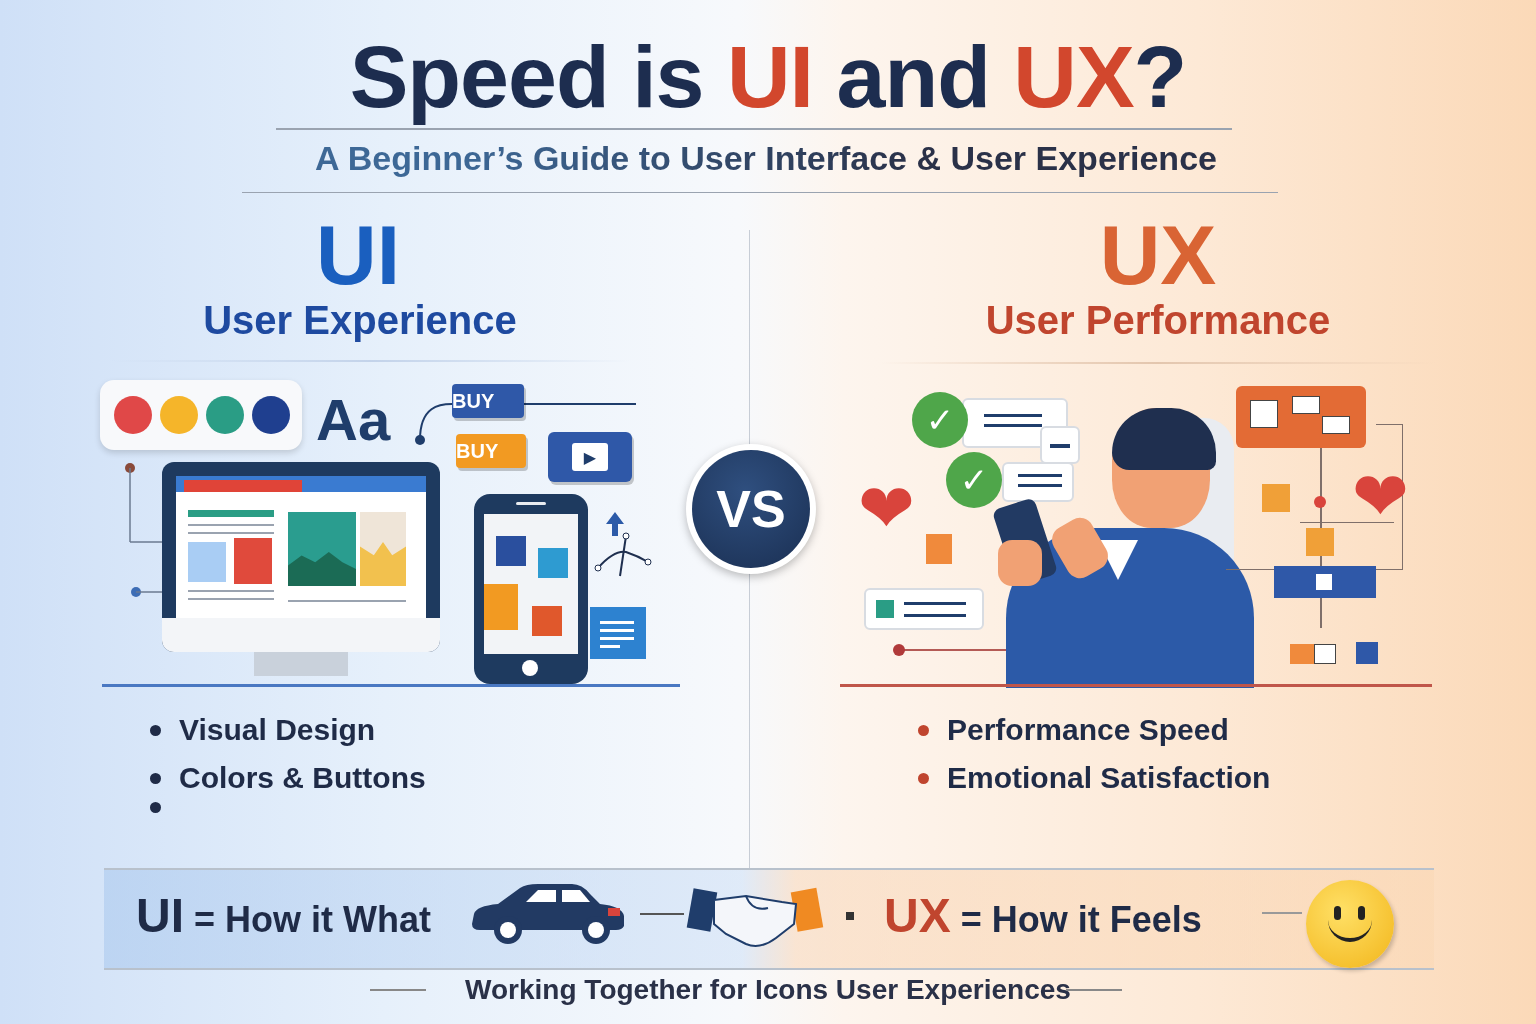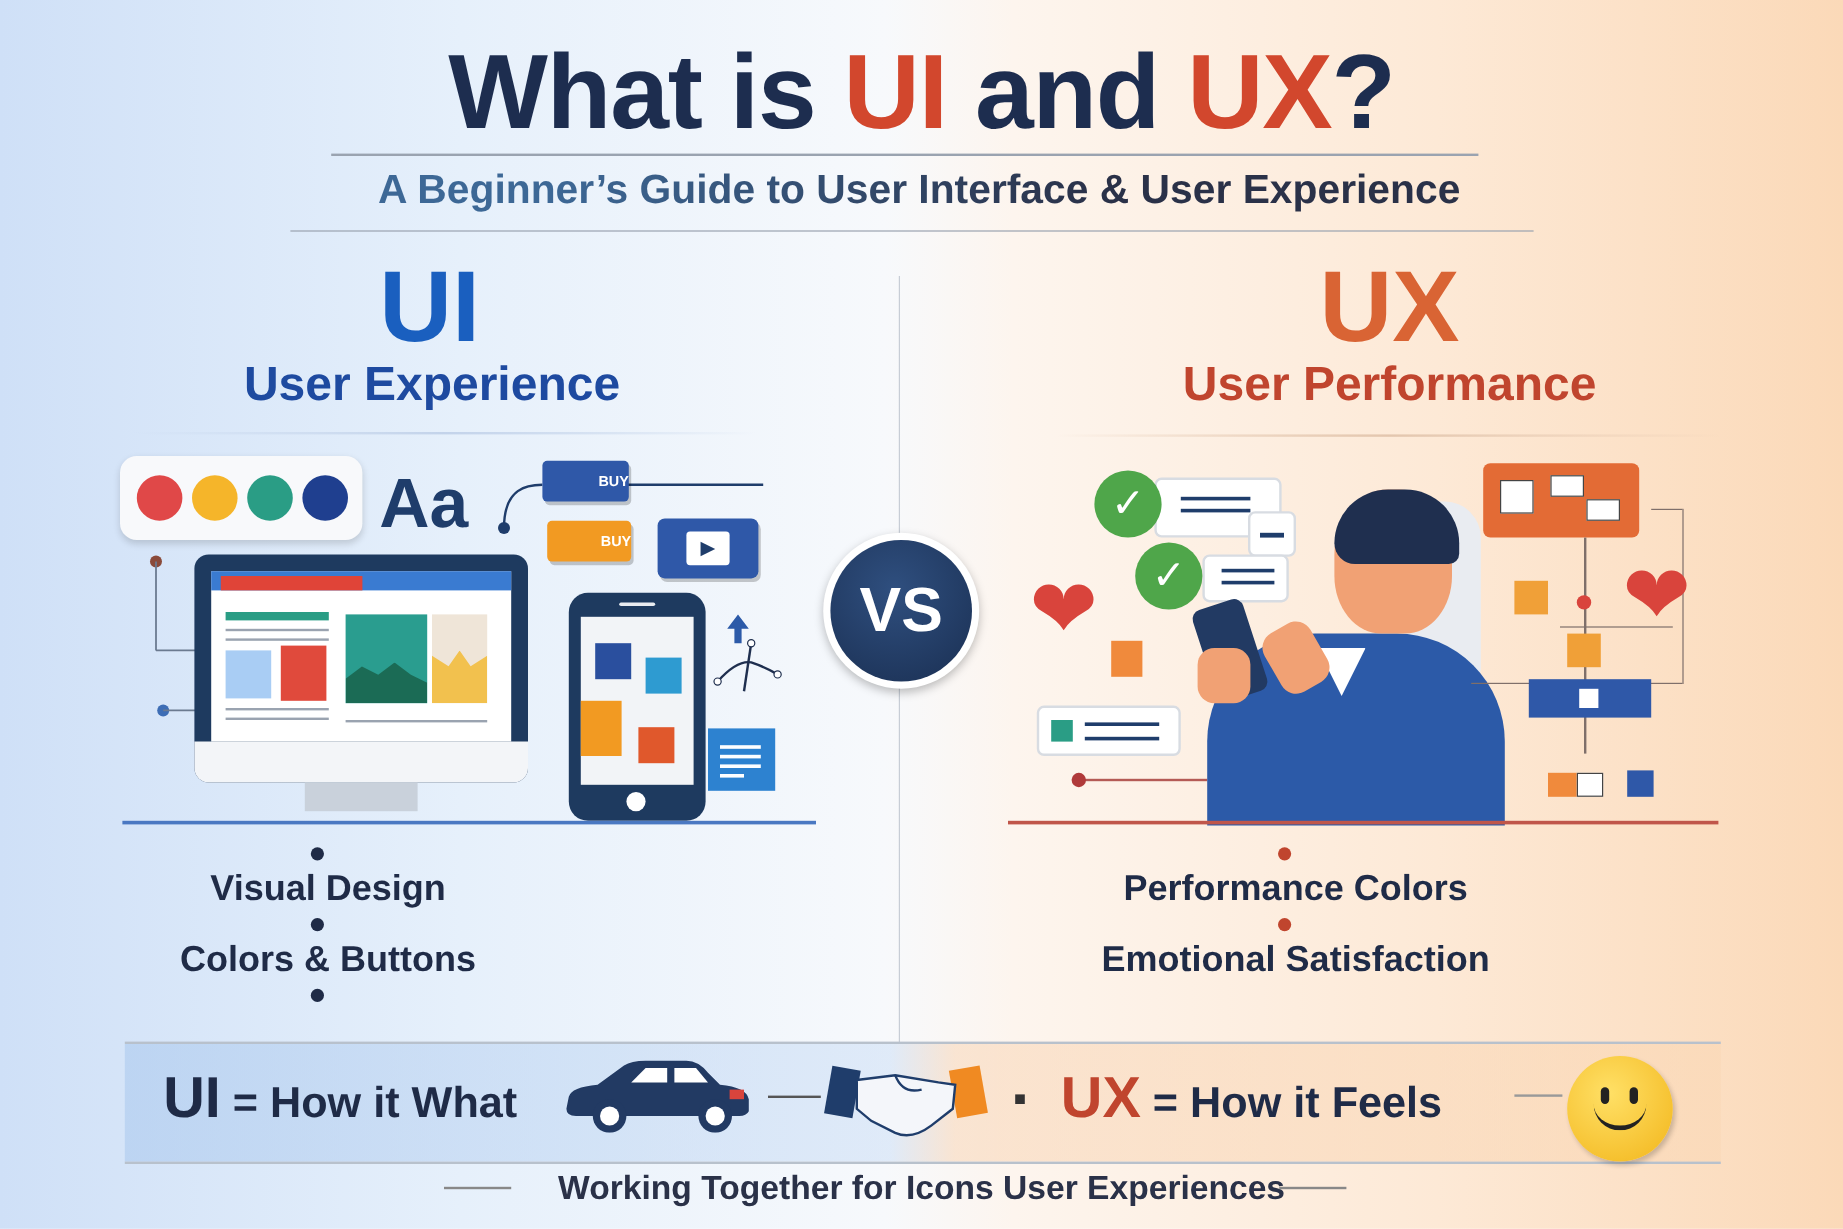--- a/index.html
+++ b/index.html
@@ -33,21 +33,21 @@
   .big-ux { position: absolute; left: 1058px; width: 200px; top: 205px; text-align: center; font-size: 84px; font-weight: 700; color: #d96434; line-height: 100px; }
   .sub-ui { position: absolute; left: 160px; width: 400px; top: 298px; text-align: center; font-size: 40px; font-weight: 700; color: #1e4aa0; }
   .sub-ux { position: absolute; left: 958px; width: 400px; top: 298px; text-align: center; font-size: 40px; font-weight: 700; color: #c0452e; }
 
   .panel-line { position: absolute; height: 3px; }
 
   
   .palette { position: absolute; left: 100px; top: 380px; width: 202px; height: 70px; background: #f8f9fb; border-radius: 14px; box-shadow: 0 3px 6px rgba(0,0,0,0.15); display:flex; align-items:center; gap: 8px; padding-left: 14px; }
   .dot { width: 38px; height: 38px; border-radius: 50%; }
   .aa { position: absolute; left: 316px; top: 386px; font-size: 58px; font-weight: 700; color: #1f3d6b; }
-  .buy-btn { position: absolute; color: #fff; font-size: 12px; font-weight: 700; text-align:right; border-radius: 4px; box-shadow: 2px 3px 0 rgba(0,0,0,0.2); line-height: 34px; }
+  .buy-btn { position: absolute; color: #fff; font-size: 20px; font-weight: 700; text-align:left; border-radius: 4px; box-shadow: 2px 3px 0 rgba(0,0,0,0.2); line-height: 34px; }
   .play-btn { position:absolute; left: 548px; top: 432px; width: 84px; height: 50px; background: #2f58a8; border-radius: 6px; box-shadow: 2px 3px 0 rgba(0,0,0,0.2); display:flex; align-items:center; justify-content:center; }
   .play-inner { width: 36px; height: 28px; background:#fff; border-radius:3px; display:flex; align-items:center; justify-content:center; color:#1f3d6b; font-size: 16px; }
 
   .monitor { position: absolute; left: 162px; top: 462px; width: 278px; height: 190px; background: #1e3a5f; border-radius: 12px; }
   .monitor-screen { position: absolute; left: 14px; top: 14px; width: 250px; height: 142px; background: #fff; border: 0; }
   .monitor-chin { position: absolute; left: 0; top: 156px; width: 278px; height: 34px; background: #f3f5f8; border-radius: 0 0 12px 12px; }
   .stand { position: absolute; left: 254px; top: 652px; width: 94px; height: 24px; background: #c9d1db; }
 
   .phone { position: absolute; left: 474px; top: 494px; width: 114px; height: 190px; background: #1e3a5f; border-radius: 16px; }
   .phone-screen { position: absolute; left: 10px; top: 20px; width: 94px; height: 140px; background: #f2f4f7; }
@@ -64,35 +64,35 @@
   .wire { position: absolute; background: #7f6f6a; }
 
   .person-head { position:absolute; left: 1112px; top: 408px; width: 98px; height: 120px; background:#f1a174; border-radius: 45% 45% 40% 40%; }
   .person-hair { position:absolute; left: 1112px; top: 408px; width: 104px; height: 62px; background:#1f2f4f; border-radius: 52px 52px 10px 20px; }
   .person-hood { position:absolute; left: 1170px; top: 418px; width: 64px; height: 150px; background:#e9ecf1; border-radius: 30px 30px 10px 10px; }
   .person-body { position:absolute; left: 1006px; top: 528px; width: 248px; height: 160px; background:#2c5aa8; border-radius: 90px 90px 0 0; }
   .person-phone { position:absolute; left: 1003px; top: 502px; width: 44px; height: 80px; background:#223a63; border-radius: 8px; transform: rotate(-18deg); }
 
   
   .bullets { position: absolute; list-style: none; }
-  .bullets li { font-size: 30px; font-weight: 700; color: #1f2b47; line-height: 48px; display: flex; align-items: center; flex-direction: column; }
+  .bullets li { font-size: 30px; font-weight: 700; color: #1f2b47; line-height: 48px; display: flex; align-items: center; }
   .bullets li .b { width: 11px; height: 11px; border-radius: 50%; margin-right: 18px; display:inline-block; }
 
   
   .strip { position: absolute; left: 104px; top: 868px; width: 1330px; height: 102px; border-top: 2px solid #b8c1cc; border-bottom: 2px solid #b8c1cc; background: linear-gradient(90deg, rgba(164,196,236,0.5), rgba(200,220,245,0.5) 48%, rgba(248,210,176,0.5) 52%, rgba(250,215,180,0.5)); }
   .eq { position: absolute; top: 886px; font-weight: 700; color: #1f2b47; font-size: 36px; line-height: 60px; display:flex; align-items: baseline; }
   .eq .k { font-size: 48px; margin-right: 10px; }
   .footer { position: absolute; left: 0; width: 1536px; top: 970px; text-align: center; font-size: 28px; font-weight: 700; color: #2a3148; line-height: 40px; }
   .smiley { position: absolute; left: 1306px; top: 880px; width: 88px; height: 88px; border-radius: 50%; background: radial-gradient(circle at 40% 35%, #ffe066, #f2b51a); box-shadow: 2px 3px 4px rgba(0,0,0,0.2); }
 </style>
 </head>
 <body>
 
 <div class="title">
-  <span>What is </span><span class="accent">UI</span><span> and </span><span class="accent">UX</span><span>?</span>
+  <span>Speed is </span><span class="accent">UI</span><span> and </span><span class="accent">UX</span><span>?</span>
 </div>
 <div class="rule" style="left:276px; top:128px; width:956px;"></div>
 <div class="subtitle">A Beginner’s Guide to User Interface &amp; User Experience</div>
 <div class="rule" style="left:242px; top:192px; width:1036px; height:1px;"></div>
 
 <div class="center-divider"></div>
 
 <div class="big-ui">UI</div>
 <div class="sub-ui">User Experience</div>
 <div class="panel-line" style="left:110px; top:360px; width:520px; height:2px; background:linear-gradient(90deg,transparent,#c3d3ea,transparent);"></div>
@@ -249,21 +249,21 @@
   </div>
   <div class="abs" style="left:1290px; top:644px; width:24px; height:20px; background:#f08a3c;"></div>
   <div class="abs" style="left:1314px; top:644px; width:22px; height:20px; background:#fff; border:1px solid #444;"></div>
   <div class="node-blue" style="left:1356px; top:642px; width:22px; height:22px;"></div>
 </div>
 <div class="panel-line" style="left:840px; top:684px; width:592px; background:#c0564a;"></div>
 
 <ul class="bullets" style="left:918px; top:706px;">
   <li>
       <span class="b" style="background:#c0452e"></span>
-      <span>Performance Colors</span>
+      <span>Performance Speed</span>
     </li>
   <li>
       <span class="b" style="background:#c0452e"></span>
       <span>Emotional Satisfaction</span>
     </li>
 </ul>
 
 <div class="strip"></div>
 <div class="eq" style="left:136px;">
   <span class="k" style="color:#1f2b47">UI</span>

